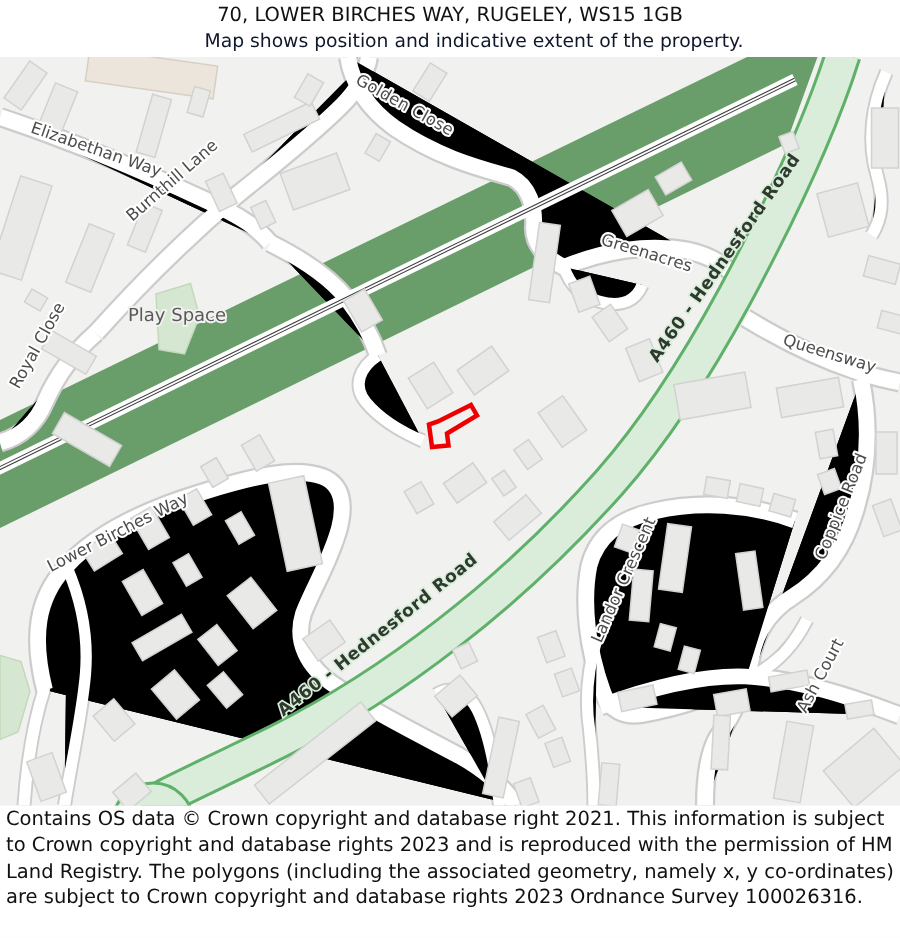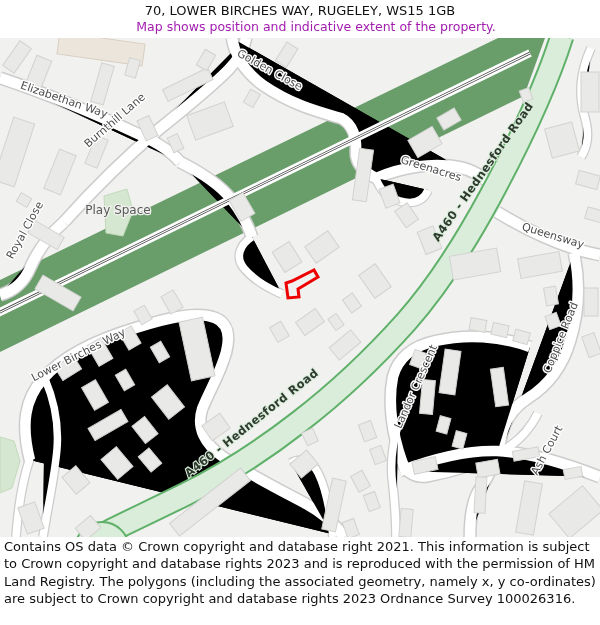--- a/index.html
+++ b/index.html
@@ -1,19 +1,19 @@
 <!DOCTYPE html>
 <html style="--railway-green: #699e6b; --road-fill: #d9edda; --road-border: #5fb069; --green-space: #d5e7d0; --building: #e9e9e8; --building-border: #d2d2d0; --street-fill: #ffffff; --street-border: #cccccc; --property-outline: #ee0000; --background: #f1f1ef;"><head>
 <meta charset="utf-8">
 <style>
   html,body{margin:0;padding:0;background:#fff;}
   body{width:600px;height:625px;font-family:"DejaVu Sans","Liberation Sans",sans-serif;overflow:hidden;}
   .header{width:600px;height:38px;background:#fff;text-align:center;}
   .header .title{font-size:13px;color:#111;padding-top:3px;line-height:16px;}
-  .header .subtitle{font-size:12.5px;color:#a21caf;line-height:16px;padding-left:32px;}
+  .header .subtitle{font-size:12.5px;color:#0f172a;line-height:16px;padding-left:32px;}
   .mapwrap{width:600px;height:499px;position:relative;background:var(--background,#f1f1ef);}
   svg{display:block;}
   .footer{width:592px;height:88px;background:#fff;padding:1px 4px;font-size:13px;line-height:17.4px;color:#111;}
   .b{fill:var(--building,#e9e9e8);stroke:var(--building-border,#d2d2d0);stroke-width:1;}
   .beige{fill:#ece5db;stroke:#d8cfc3;}
   .band{fill:var(--railway-green,#699e6b);}
   .green{fill:var(--green-space,#d5e7d0);stroke:#c3d9bb;stroke-width:1;}
   .scA{stroke:var(--street-border,#cccccc);stroke-width:13.5;}
   .sfA{stroke:var(--street-fill,#ffffff);stroke-width:10.5;}
   .scB{stroke:var(--street-border,#cccccc);stroke-width:10;}

